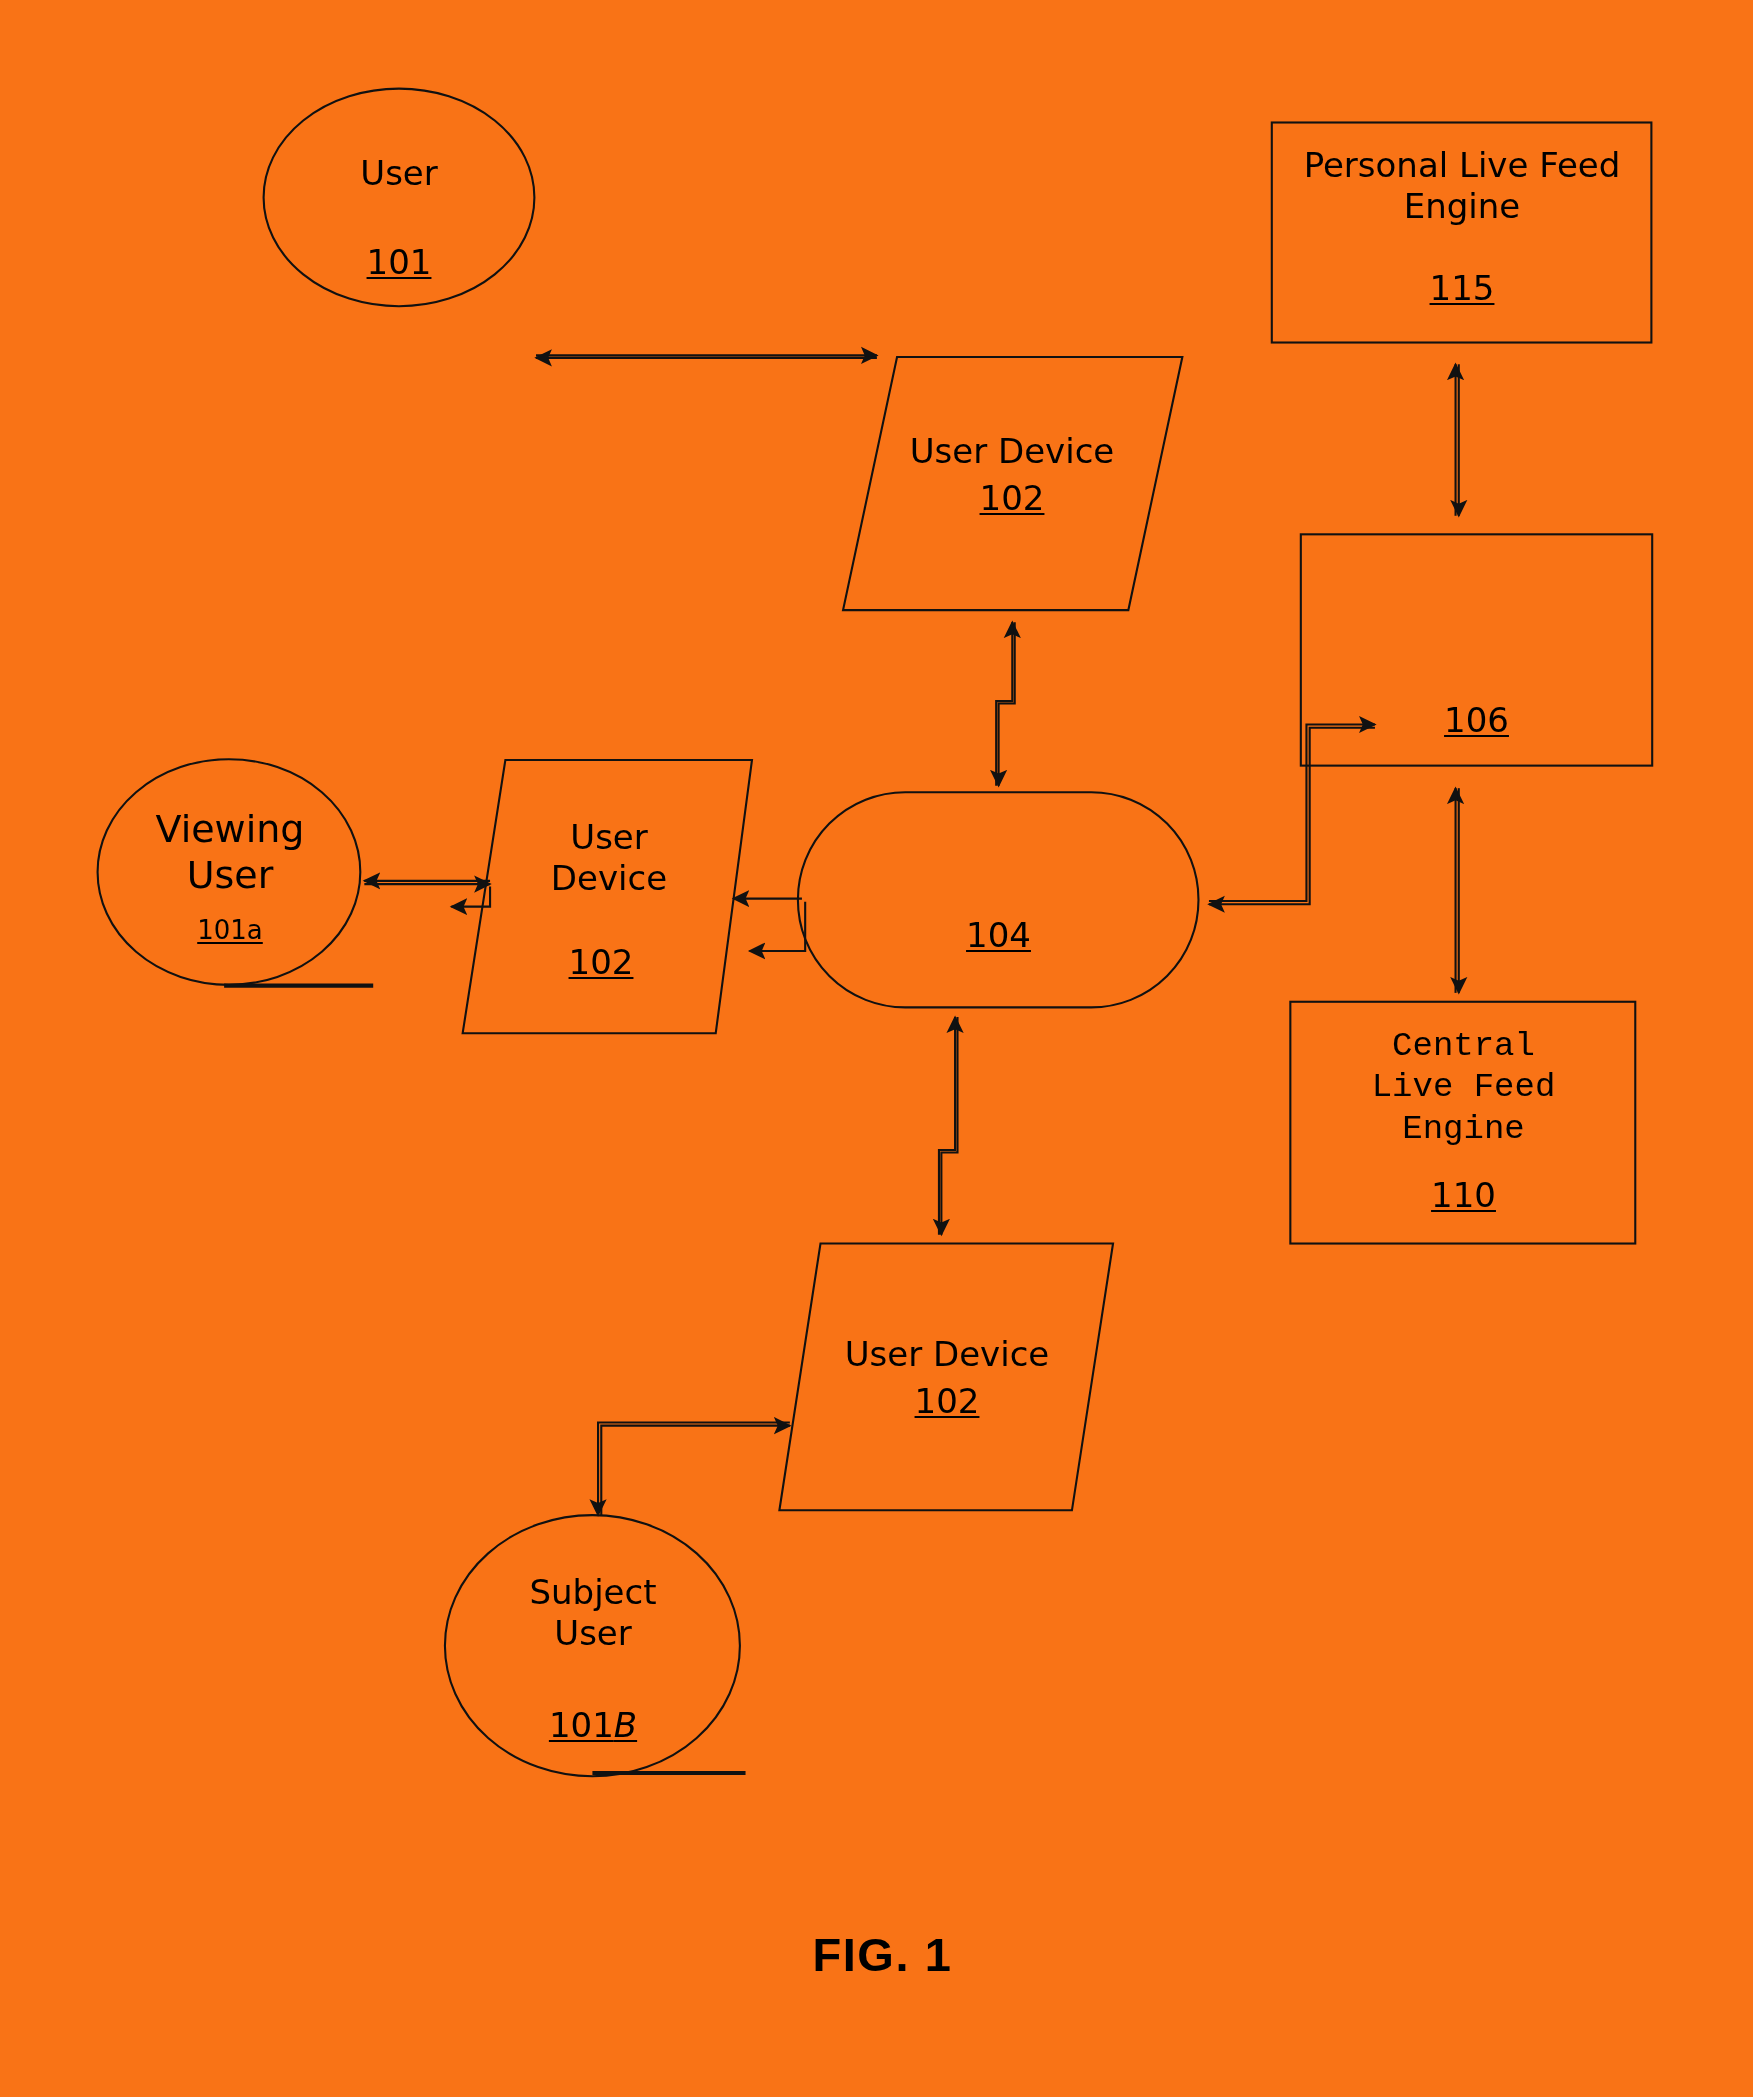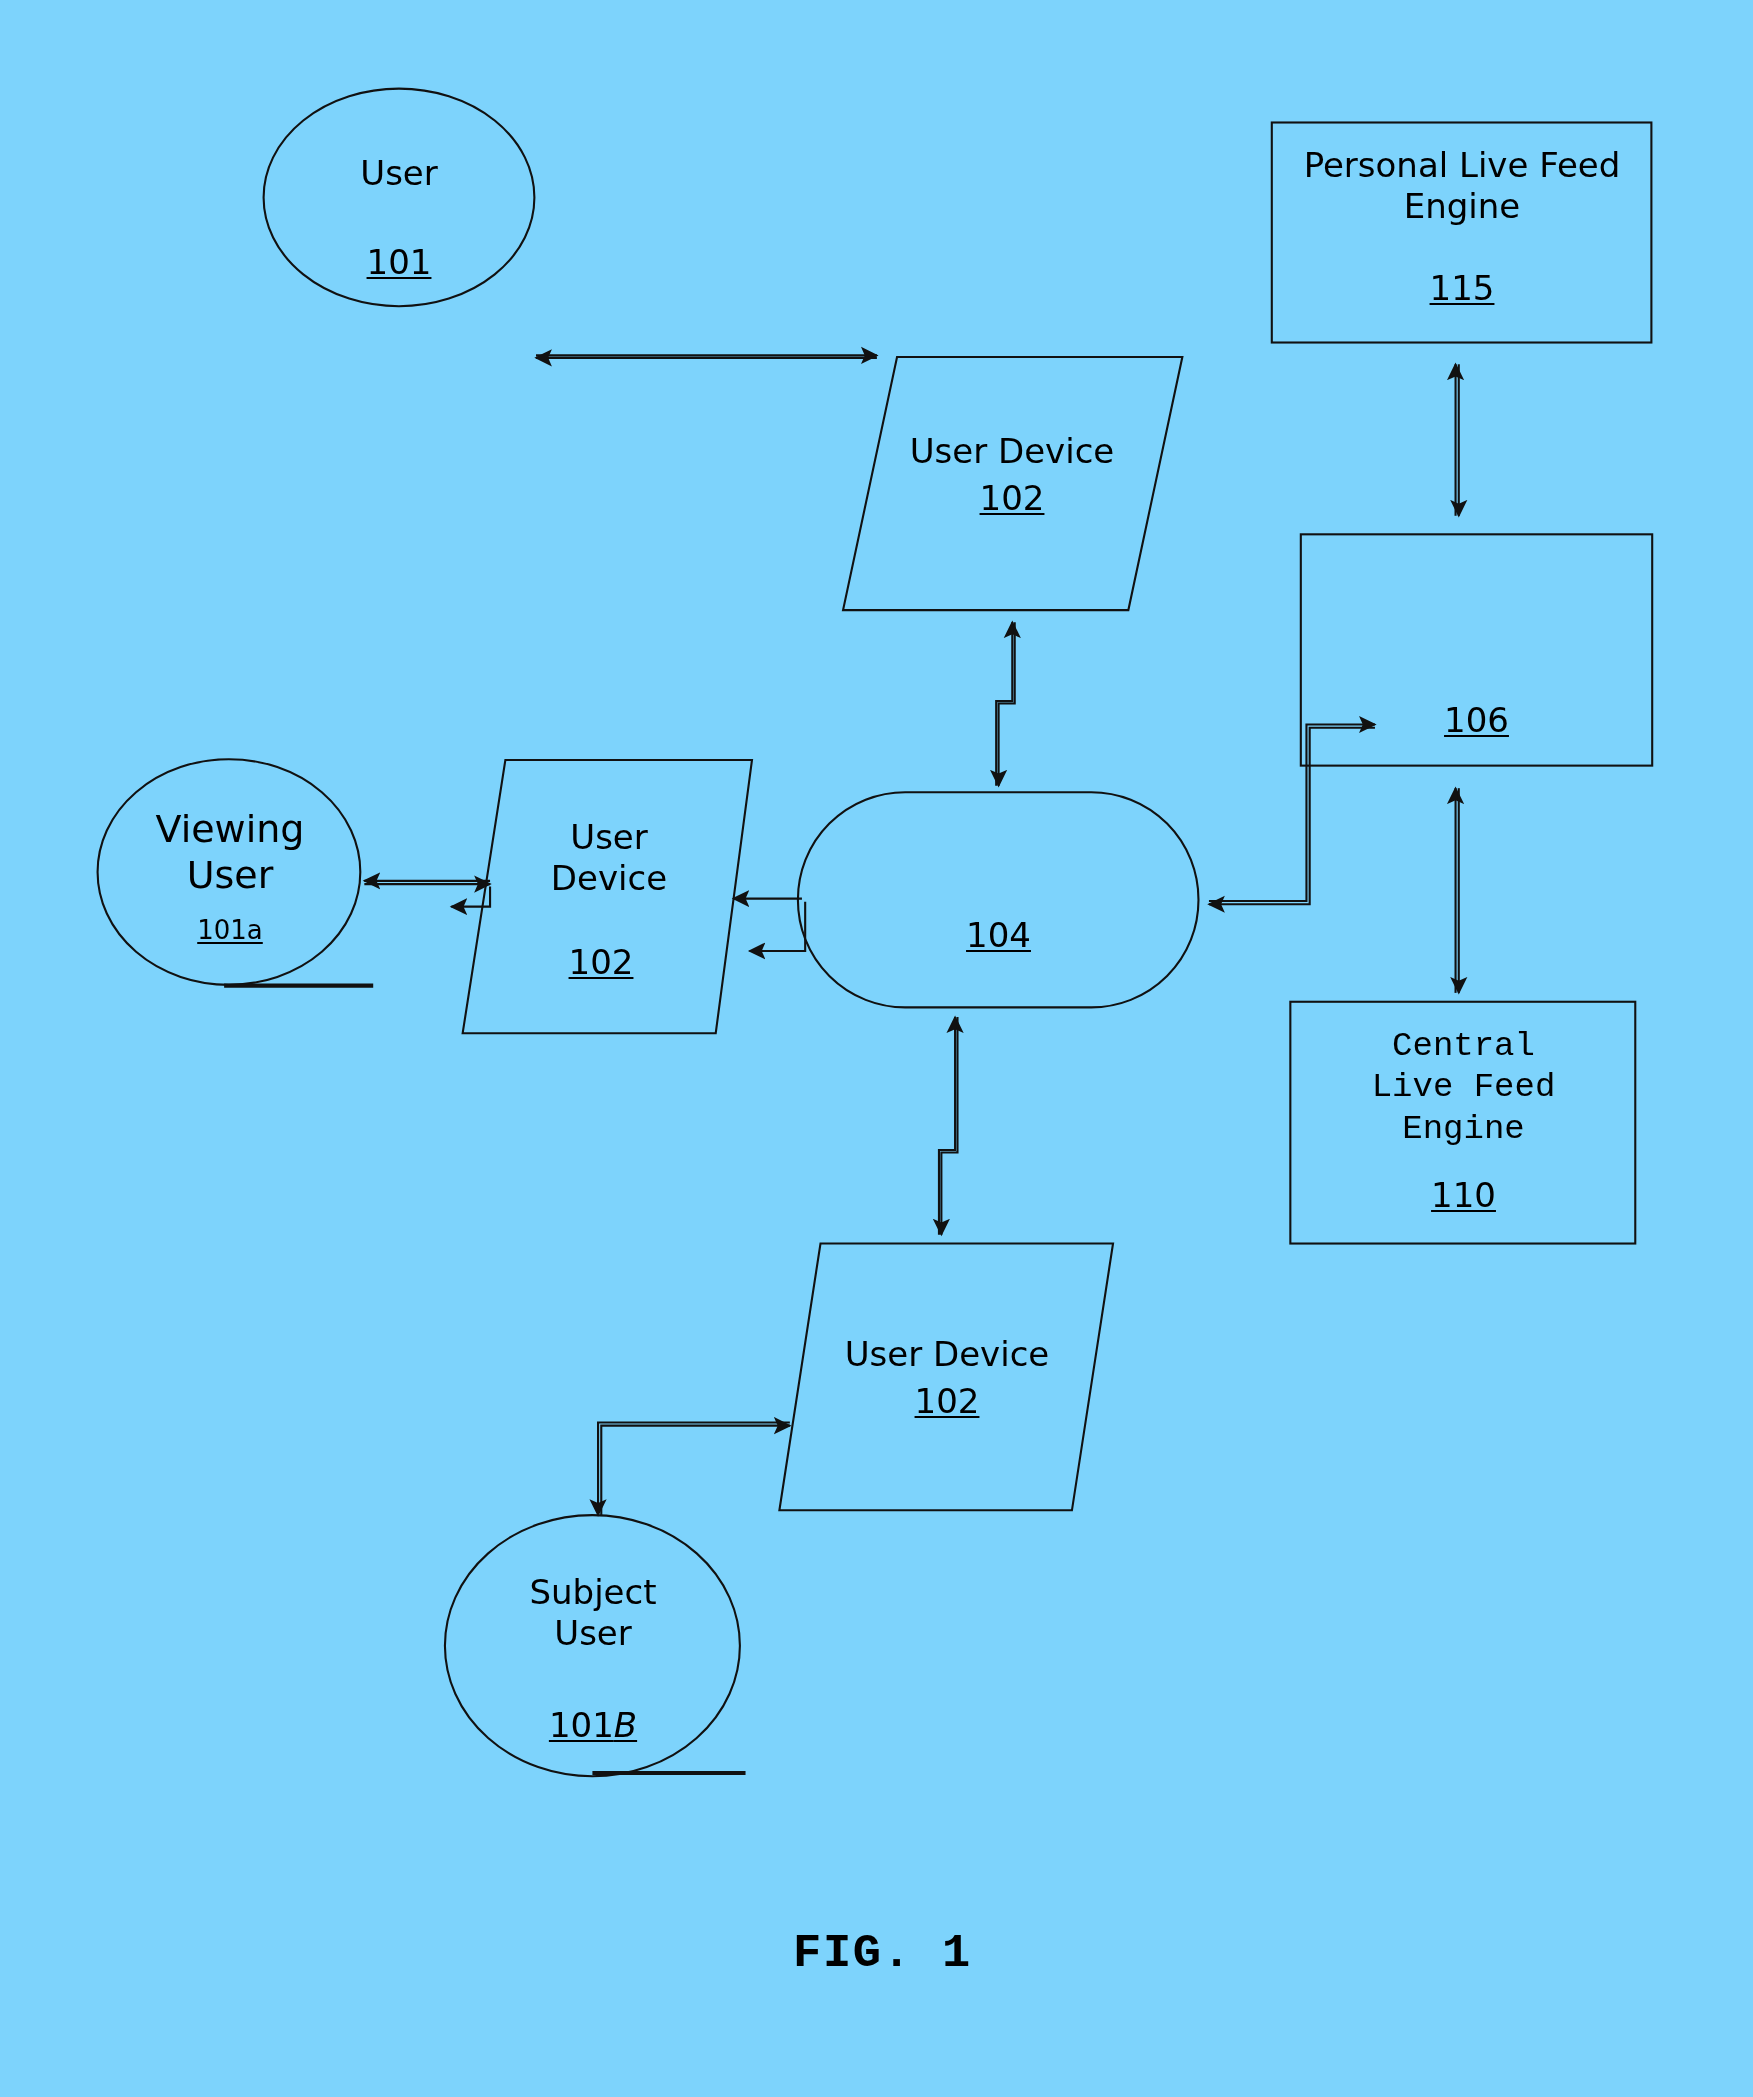--- a/index.html
+++ b/index.html
@@ -4,21 +4,21 @@
 <style>
   html, body {
     margin: 0;
     padding: 0;
     background: #ffffff;
   }
   #page {
     position: relative;
     width: 1753px;
     height: 2097px;
-    background: #7dd3fc;
+    background: #f97316;
     font-family: "DejaVu Sans", sans-serif;
     overflow: hidden;
   }
   #diagram-svg {
     position: absolute;
     left: 0;
     top: 0;
     width: 1753px;
     height: 2097px;
   }
@@ -38,21 +38,21 @@
     font-family: "DejaVu Sans", sans-serif;
     text-decoration: underline;
     text-underline-offset: 3.2px;
     text-decoration-thickness: 2.4px;
     pointer-events: none;
   }
   .fig-caption {
     position: absolute;
     text-align: center;
     color: #000000;
-    font-family: Liberation Mono, monospace;
+    font-family: Liberation Sans, sans-serif;
     font-weight: bold;
     letter-spacing: 1.6px;
   }
   .ital { font-style: italic; }
 </style>
 </head>
 <body>
 
 <div id="page">
 

